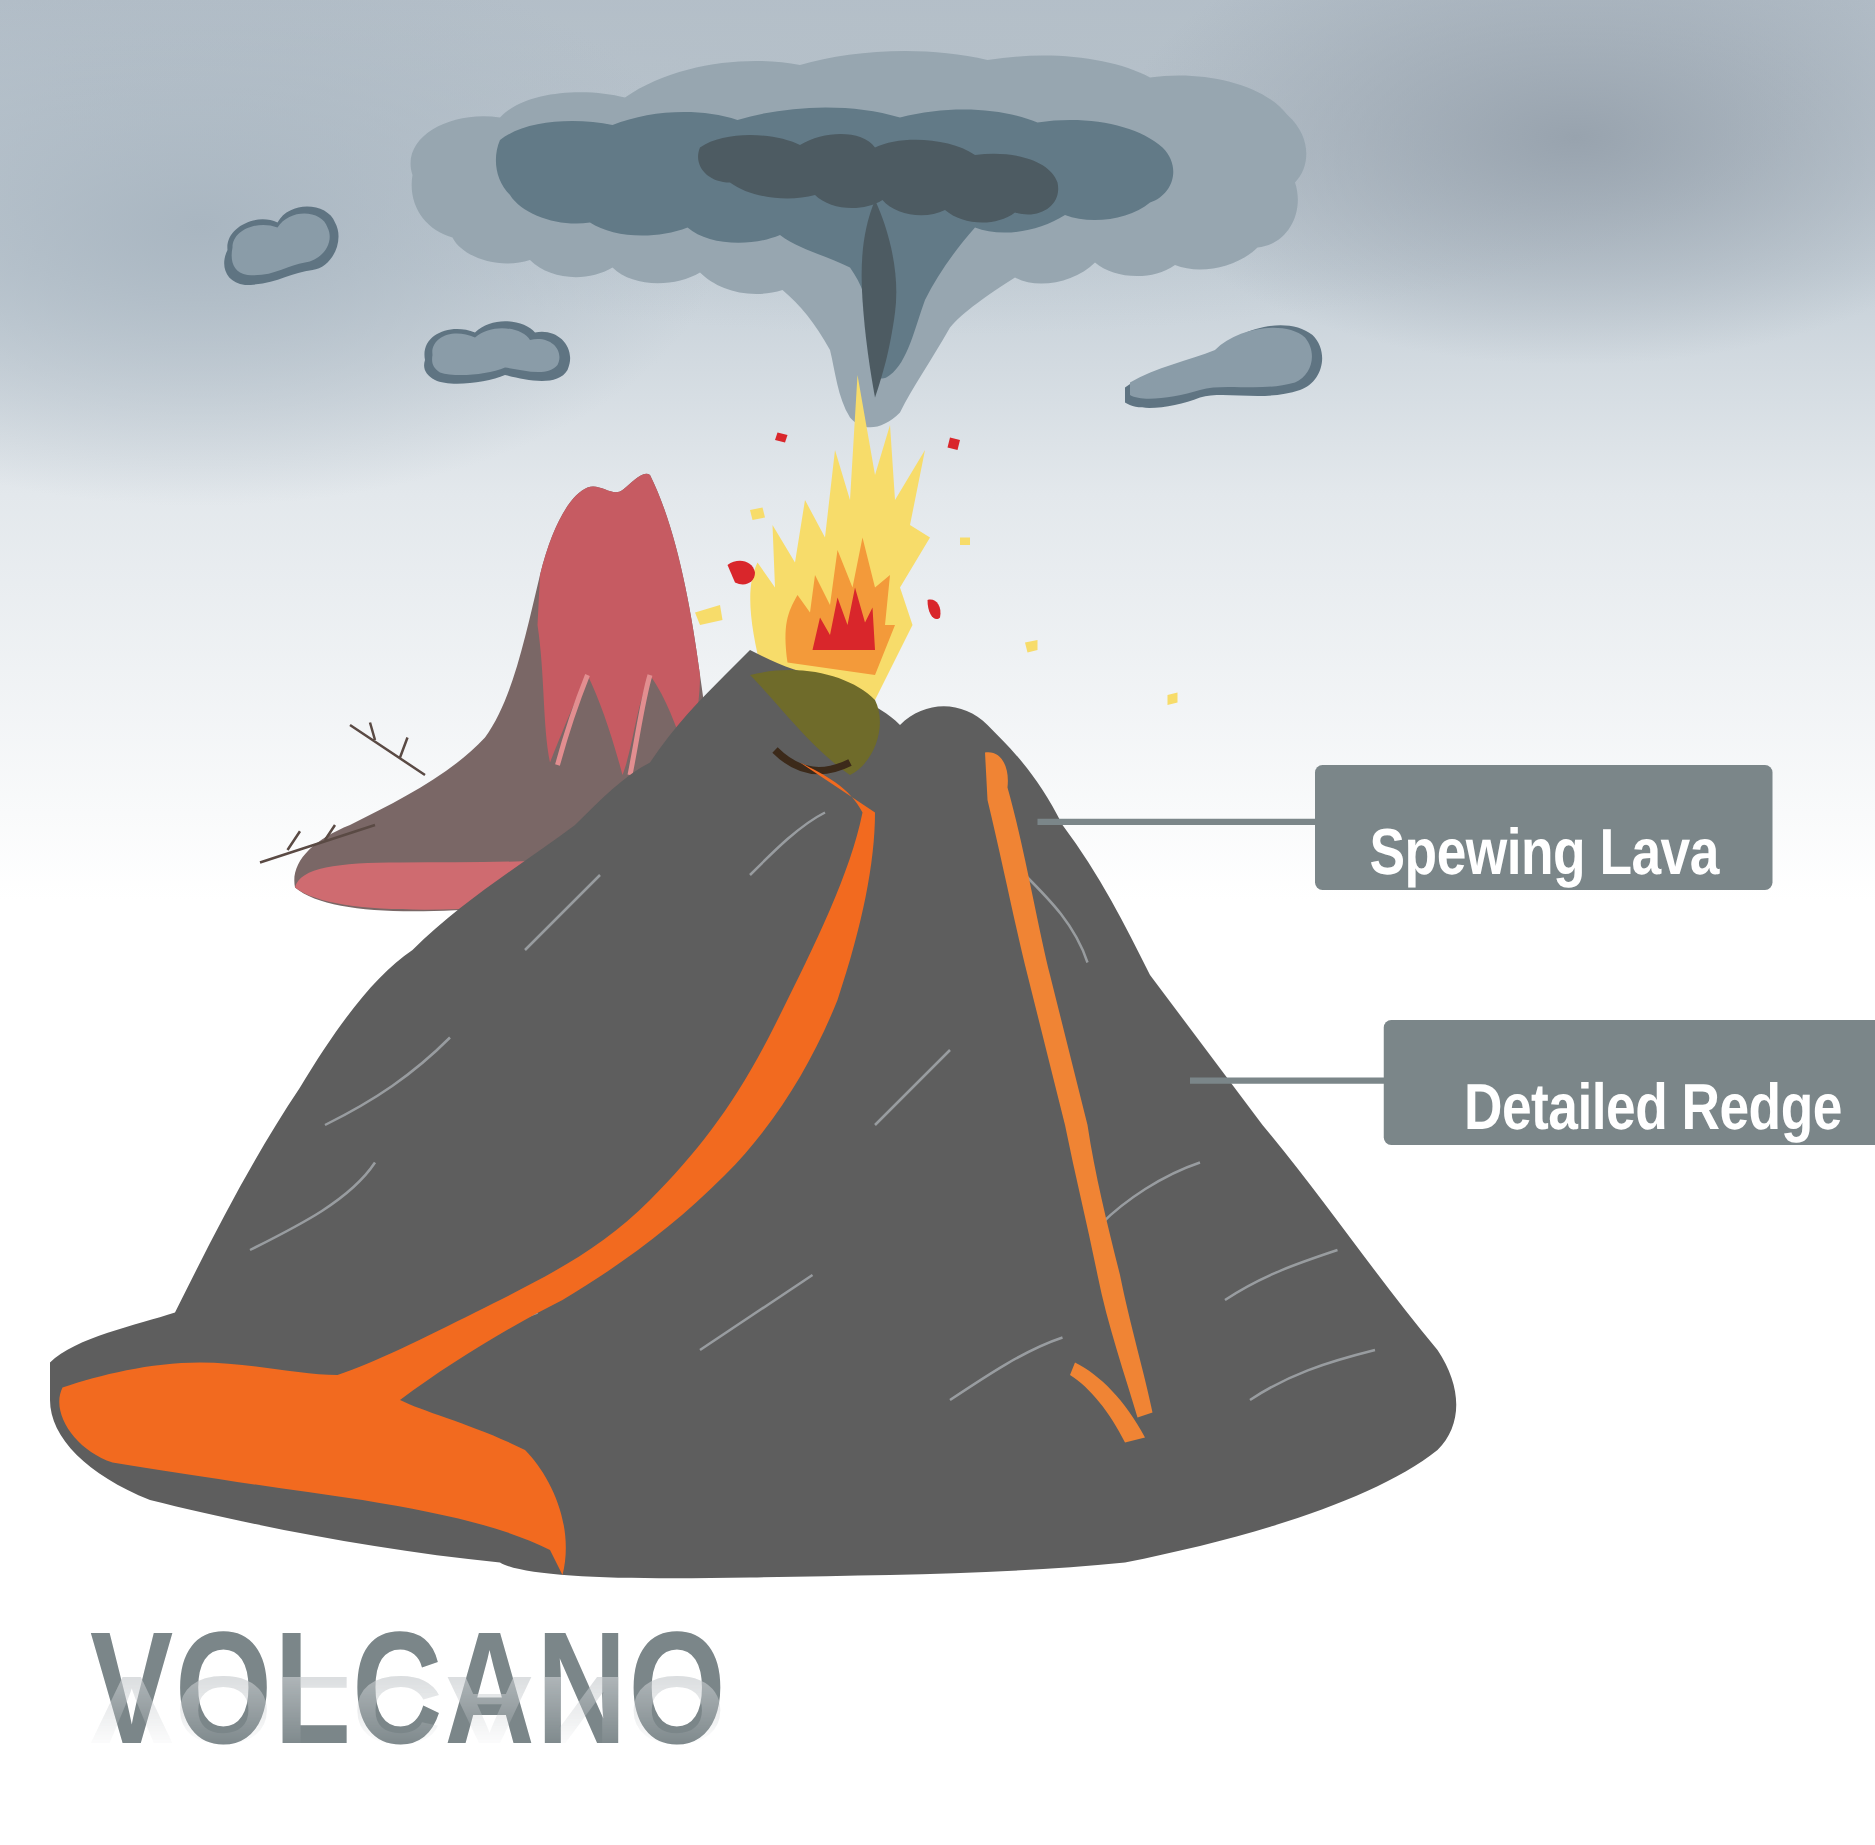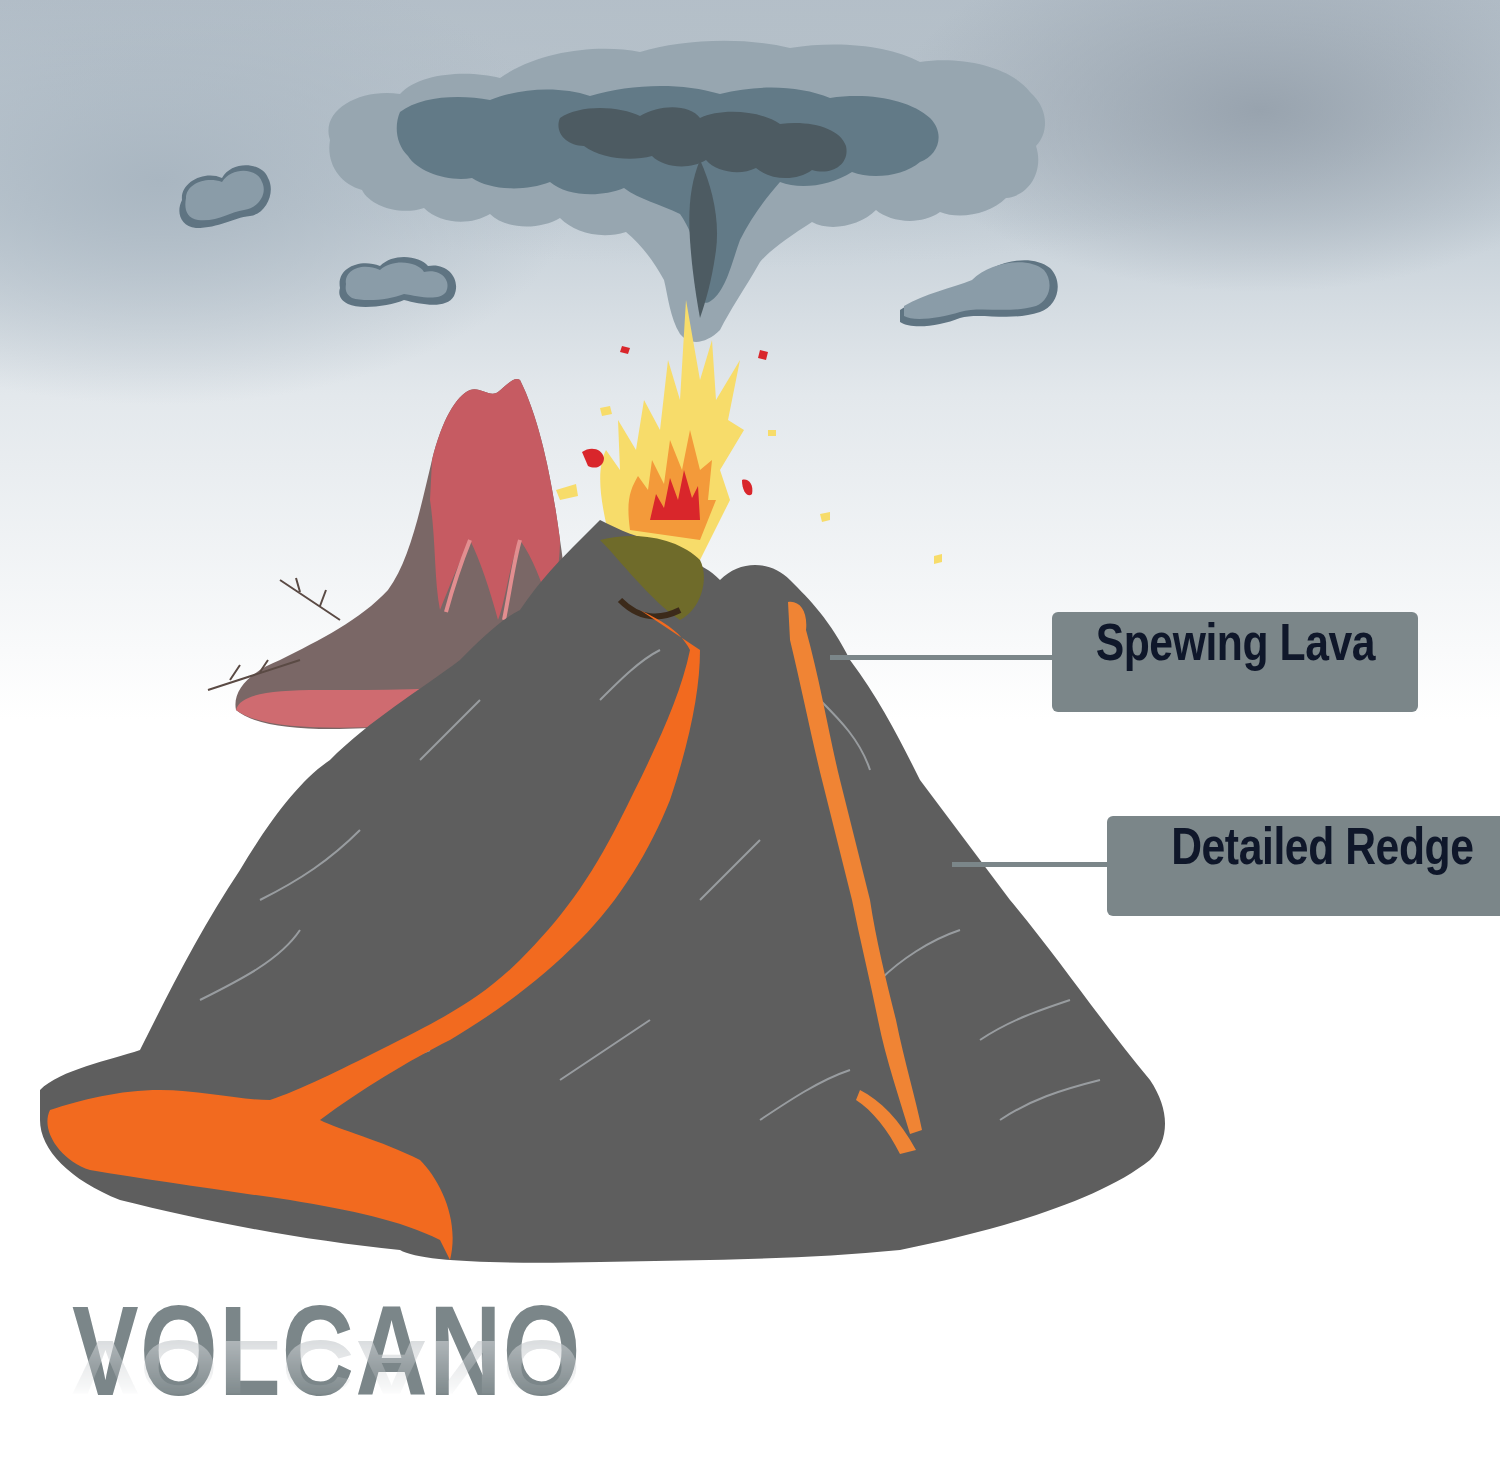--- a/index.html
+++ b/index.html
@@ -15,24 +15,24 @@
       radial-gradient(ellipse 520px 260px at 1260px 110px, #98a3ae 0%, rgba(152,163,174,0) 70%),
       radial-gradient(ellipse 560px 300px at 160px 180px, #a9b6c1 0%, rgba(169,182,193,0) 75%),
       radial-gradient(ellipse 900px 260px at 750px 60px, #b4bfc8 0%, rgba(180,191,200,0) 80%),
       linear-gradient(180deg, #b3bec8 0%, #c6d0d8 30%, #e3e8ec 55%, #ffffff 100%);
   }
   .scene { position: absolute; left: 0; top: 0; width: 1500px; height: 1476px; }
   .label-box {
     position: absolute;
     background: #7b8689;
     border-radius: 6px;
-    color: #0f172a;
+    color: #ffffff;
     font-family: "Liberation Sans", sans-serif;
     font-weight: bold;
-    display: flex; align-items: flex-start; justify-content: center;
+    display: flex; align-items: flex-end; justify-content: center;
     letter-spacing: -0.5px;
     transform-origin: center;
   }
   .label-box span { display: inline-block; transform: scaleX(0.82); white-space: nowrap; }
   #label-spewing { left: 1052px; top: 612px; width: 366px; height: 100px; font-size: 52px; }
   #label-redge { left: 1107px; top: 816px; width: 366px; height: 100px; font-size: 52px; padding-left: 32px; }
   .connector { position: absolute; height: 5px; background: #7b8689; }
   #connector-spewing { left: 830px; top: 655px; width: 224px; }
   #connector-redge { left: 952px; top: 862px; width: 157px; }
   .title-wrap {

